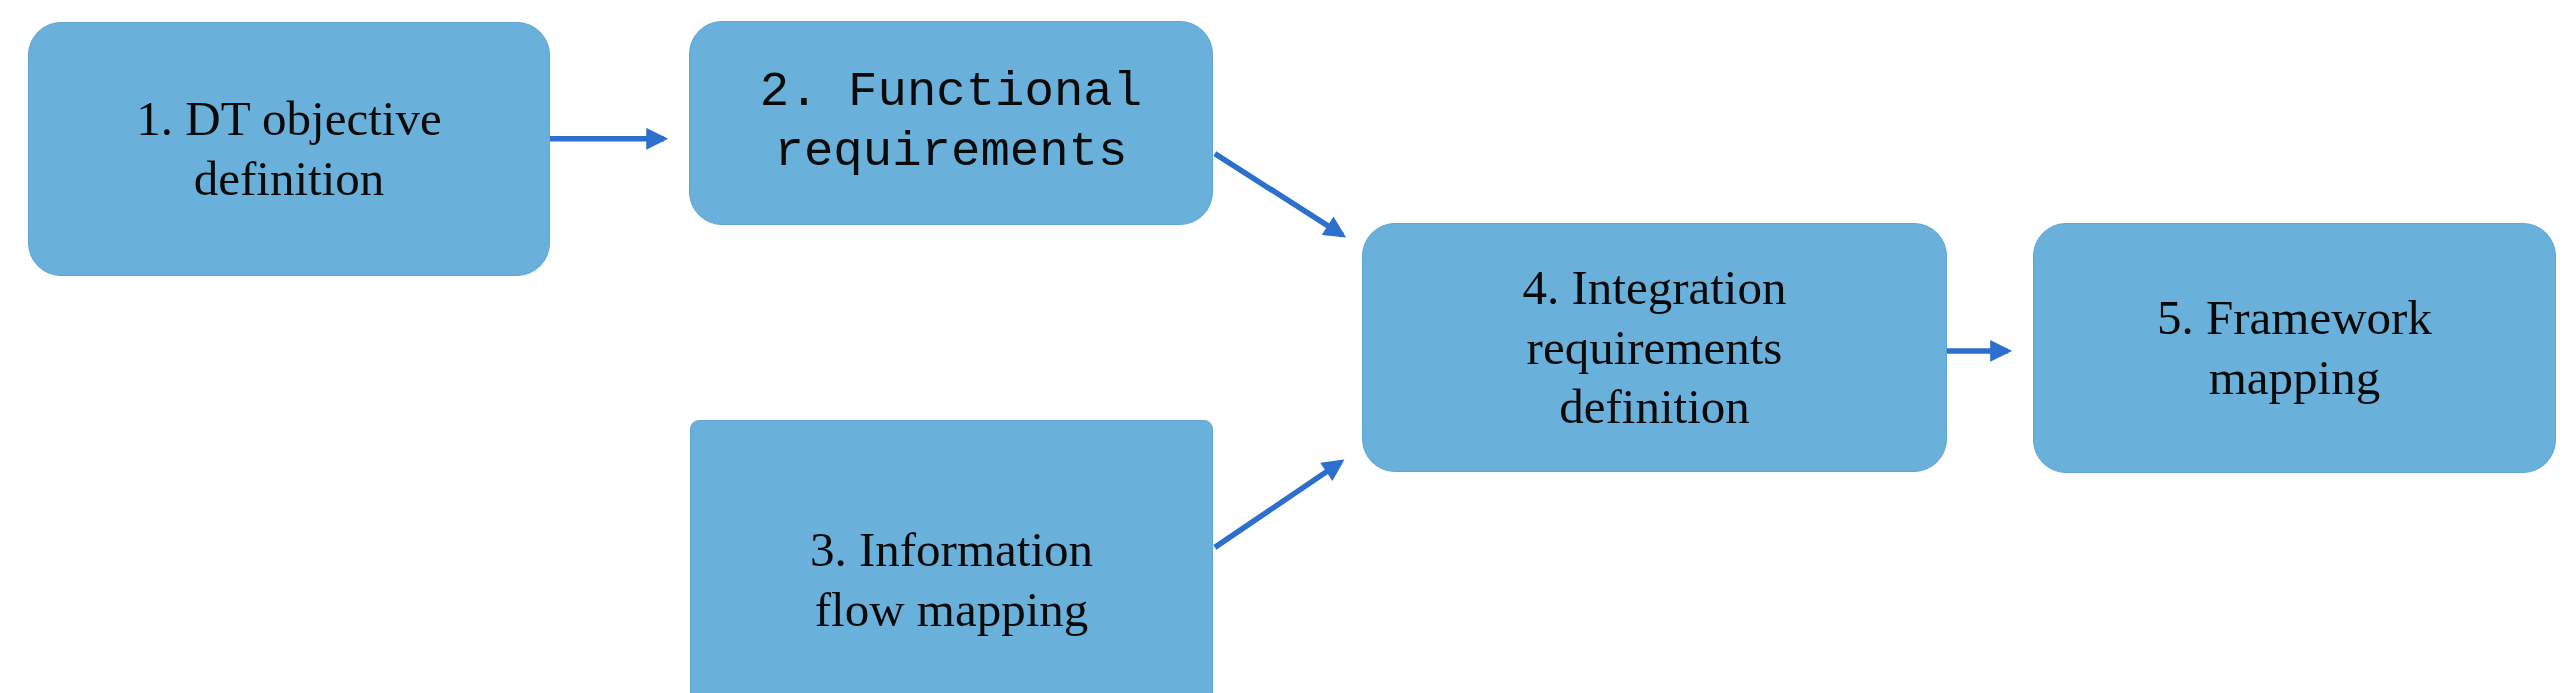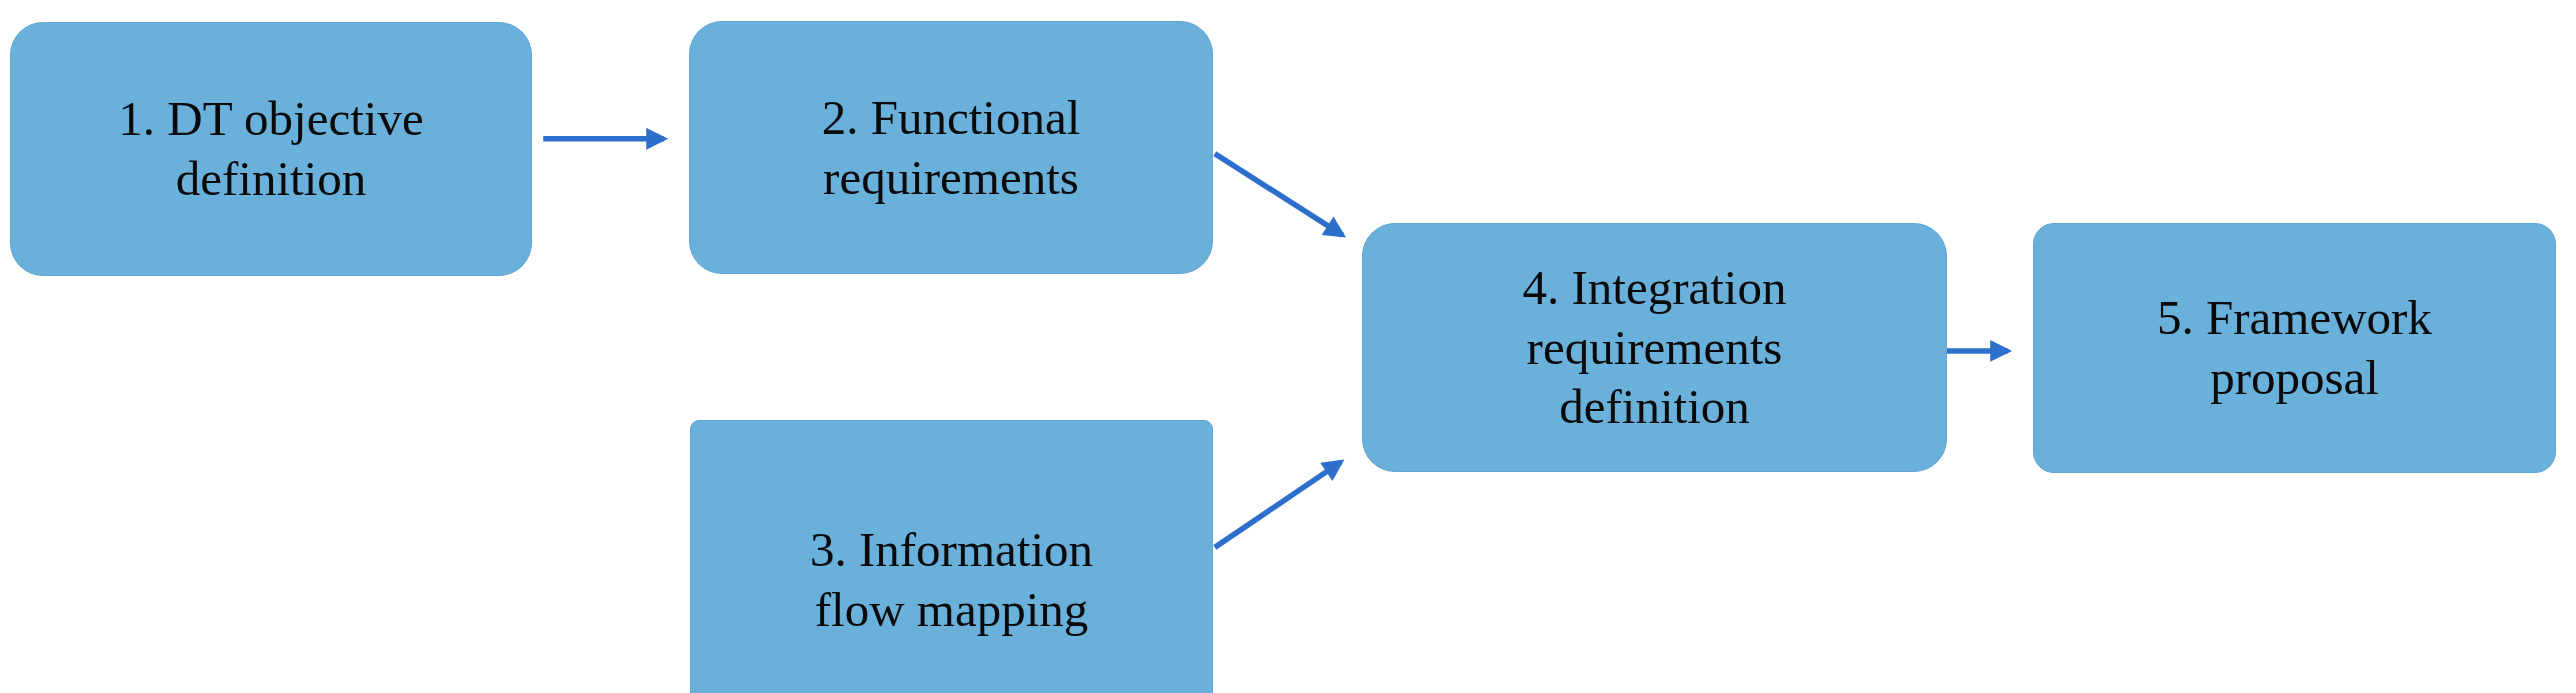--- a/index.html
+++ b/index.html
@@ -27,25 +27,25 @@
     flex-direction:column;
     align-items:center;
     justify-content:center;
     text-align:center;
     color:var(--text);
     font-size:49px;
     line-height:1.22;
     box-sizing:border-box;
   }
   .node .line{white-space:nowrap;}
-  #node-1{left:10px;  top:22px;  width:522px; height:254px;}
-  #node-2{left:689px; top:21px;  width:524px; height:253px;}
+  #node-1{left:28px;  top:22px;  width:522px; height:254px;}
+  #node-2{left:689px; top:21px;  width:524px; height:204px;font-family:Liberation Mono, monospace;}
   #node-3{left:690px; top:420px; width:523px; height:320px;border-radius:9px;}
   #node-4{left:1362px;top:223px; width:585px; height:249px;}
-  #node-5{left:2033px;top:223px; width:523px; height:250px;border-radius:21px;}
+  #node-5{left:2033px;top:223px; width:523px; height:250px;}
   svg.arrows{
     position:absolute;
     left:0;top:0;
     width:2576px;height:694px;
     pointer-events:none;
   }
   svg.arrows line{stroke:var(--arrow);stroke-width:7;}
   svg.arrows .head{fill:var(--arrow);}
 </style>
 </head>
@@ -81,17 +81,17 @@
   </div>
 
   <div class="node" id="node-4">
     <div class="line">4. Integration</div>
     <div class="line">requirements</div>
     <div class="line">definition</div>
   </div>
 
   <div class="node" id="node-5">
     <div class="line">5. Framework</div>
-    <div class="line">proposal</div>
+    <div class="line">mapping</div>
   </div>
 
 </div>
 
 
 </body></html>

